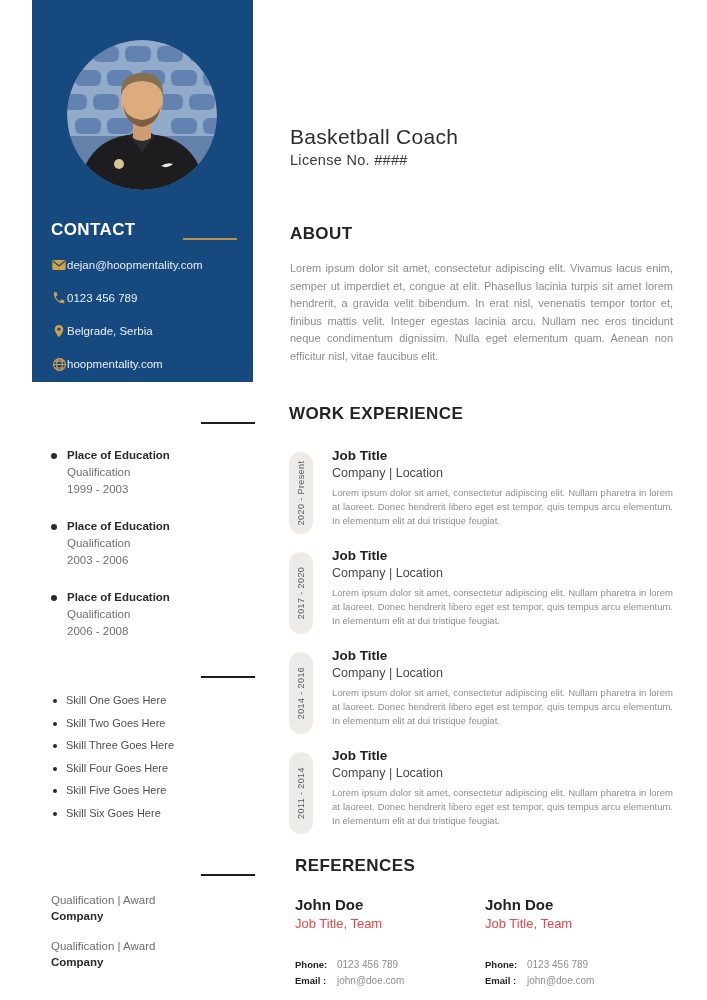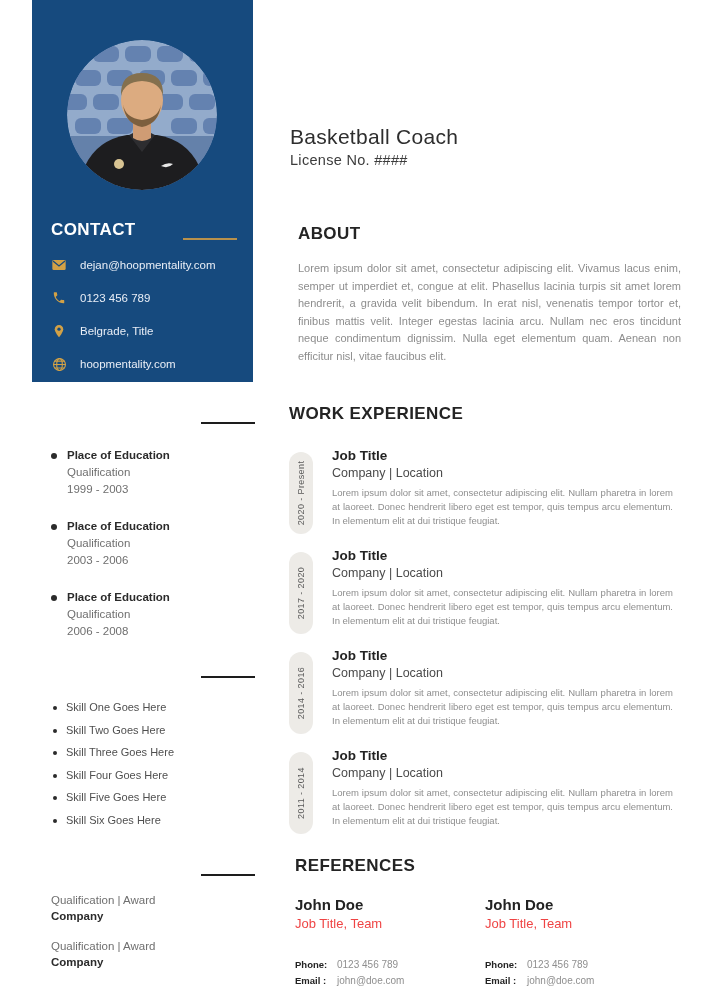--- a/index.html
+++ b/index.html
@@ -10,45 +10,45 @@
   .panel{position:absolute;left:32px;top:0;width:221px;height:382px;background:#164a7e;}
   .avatar{position:absolute;left:35px;top:40px;width:150px;height:150px;border-radius:50%;overflow:hidden;}
   .avatar svg{display:block;}
 
   .contact{position:absolute;left:19px;top:220px;width:186px;}
   .sec-head{display:flex;align-items:flex-end;}
   .sec-head h2{margin:0;font-size:17px;font-weight:bold;letter-spacing:.4px;color:#ffffff;}
   .rule{height:2px;width:54px;margin-left:auto;}
   .rule.gold{background:#b8914c;}
   .rule.dark{background:#1d1d1d;}
-  .c-item{display:flex;align-items:center;gap:13px;margin-top:17px;color:#e9eef6;font-size:11.5px;}
+  .c-item{display:flex;align-items:center;margin-top:17px;color:#e9eef6;font-size:11.5px;}
   .cicon{width:16px;height:16px;flex:0 0 16px;display:inline-flex;align-items:center;justify-content:center;color:#d2a146;}
 
   
   .who{position:absolute;left:290px;top:50px;width:390px;height:125px;}
   .who .name-wrap{position:absolute;left:0;top:0;height:64px;}
   .who .name-scale{display:inline-block;font-size:63px;line-height:63px;font-weight:bold;color:#242424;
                    letter-spacing:0;transform:scale(0.55,1.0);transform-origin:left top;white-space:nowrap;}
   .who .role{position:absolute;left:0;top:75px;font-size:21px;color:#2e2e2e;letter-spacing:.3px;}
   .who .license{position:absolute;left:0;top:102px;font-size:14.5px;color:#3c3c3c;letter-spacing:.3px;}
 
   
-  .about{position:absolute;left:298px;top:224px;width:383px;}
+  .about{position:absolute;left:290px;top:224px;width:383px;}
   .sec-title{margin:0;font-size:17px;font-weight:bold;letter-spacing:.4px;color:#242424;}
   .about p{margin:16px 0 0 0;font-size:11px;line-height:17.6px;text-align:justify;color:#8d8d8d;}
 
   
   .education{position:absolute;left:51px;top:404px;width:204px;}
   .edu-entry{position:relative;padding-left:16px;margin-top:25px;}
   .edu-dot{position:absolute;left:0;top:4px;width:6px;height:6px;border-radius:50%;background:#2b2b2b;}
   .edu-school{font-size:11.5px;font-weight:bold;color:#2b2b2b;}
   .edu-line{font-size:11.5px;color:#6f6f6f;margin-top:5px;}
 
   .skills{position:absolute;left:51px;top:658px;width:204px;}
-  .skill-list{margin:23px 0 0 0;padding:0;list-style:none;}
+  .skill-list{margin:16px 0 0 0;padding:0;list-style:none;}
   .skill-list li{position:relative;padding-left:15px;margin-bottom:10.5px;font-size:11px;color:#4f4f4f;}
   .skill-dot{position:absolute;left:2px;top:5px;width:4px;height:4px;border-radius:50%;background:#2b2b2b;}
 
   .certs{position:absolute;left:51px;top:856px;width:204px;}
   .cert-entry{margin-top:18px;}
   .cert-title{font-size:11.5px;color:#6f6f6f;}
   .cert-co{font-size:11.5px;font-weight:bold;color:#2b2b2b;margin-top:4px;}
 
   
   .exp{position:absolute;left:289px;top:404px;width:384px;height:450px;}
@@ -156,21 +156,21 @@
         <span>0123 456 789</span>
       </div>
 
       <div class="c-item">
         <span class="cicon">
           <svg width="14" height="14" viewBox="0 0 24 24">
               <path d="M12,1.5 C7.9,1.5 4.7,4.7 4.7,8.8 C4.7,14 12,22.5 12,22.5 C12,22.5 19.3,14 19.3,8.8 C19.3,4.7 16.1,1.5 12,1.5 Z" fill="currentColor"></path>
               <circle cx="12" cy="8.8" r="2.8" fill="#164a7e"></circle>
             </svg>
         </span>
-        <span>Belgrade, Title</span>
+        <span>Belgrade, Serbia</span>
       </div>
 
       <div class="c-item">
         <span class="cicon">
           <svg width="15" height="15" viewBox="0 0 24 24" fill="none" stroke="currentColor" stroke-width="1.8">
               <circle cx="12" cy="12" r="9.5"></circle>
               <ellipse cx="12" cy="12" rx="4.5" ry="9.5"></ellipse>
               <path d="M2.5,12 L21.5,12 M4,6.5 L20,6.5 M4,17.5 L20,17.5"></path>
             </svg>
         </span>

